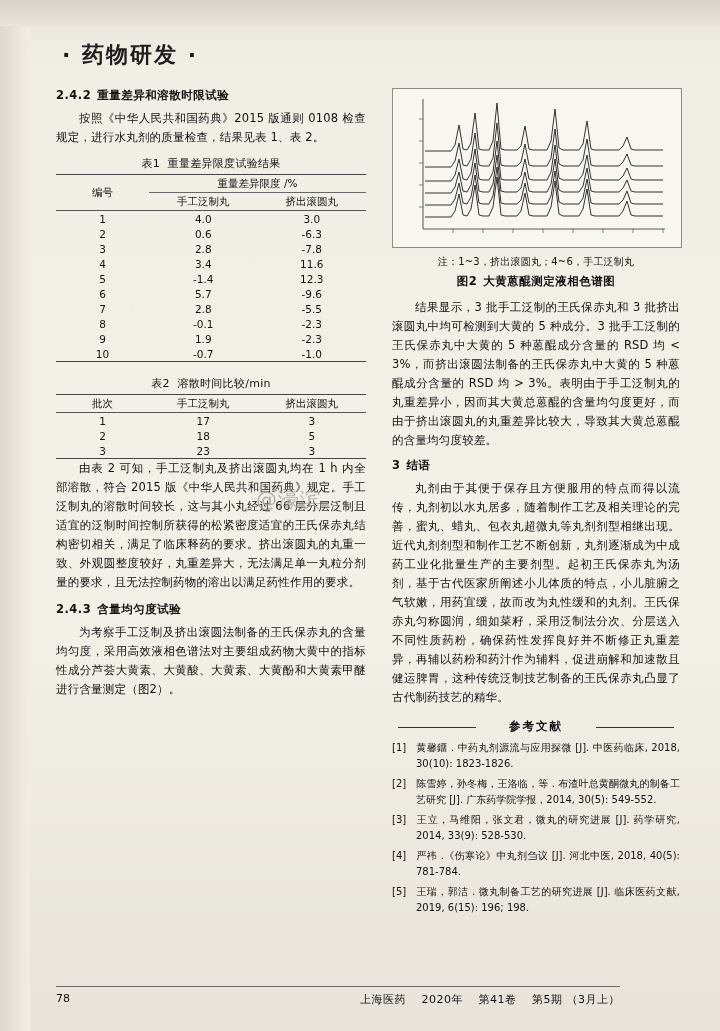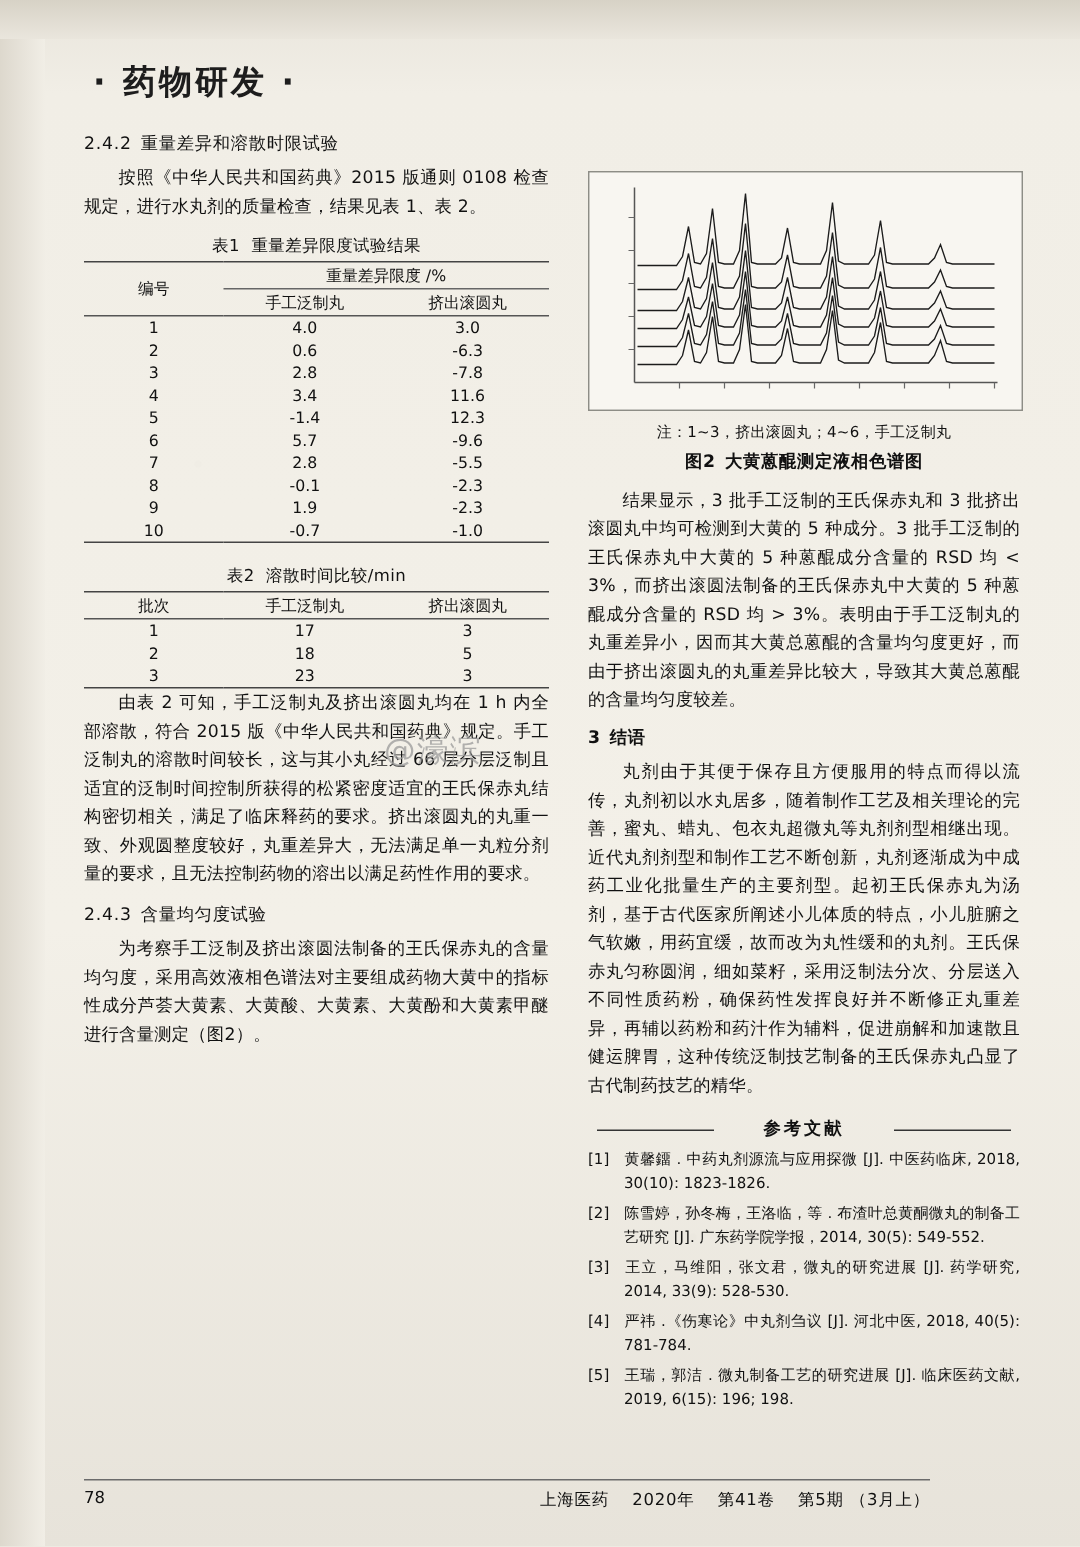--- a/index.html
+++ b/index.html
@@ -25,24 +25,24 @@
   }
   .content{position:absolute;left:0;top:0;width:660px;height:1031px;}
 
   .header-title{
     position:absolute;left:62px;top:40px;
     font-family:"DejaVu Sans","Liberation Sans",sans-serif;
     font-size:22px;font-weight:bold;color:#1d1d1d;letter-spacing:2px;
   }
 
   .col-left{position:absolute;left:56px;top:88px;width:310px;}
-  .col-right{position:absolute;left:392px;top:88px;width:288px;margin-top:26px;}
+  .col-right{position:absolute;left:392px;top:88px;width:288px;}
 
   .sec-head{
-    font-size:11.5px;color:#111;margin:0 0 6px 0;font-weight:normal;
+    font-size:11.5px;color:#111;margin:0 0 6px 0;font-weight:bold;
     letter-spacing:.5px;
   }
   .sec-head-num{margin-right:6px;}
   .para{
     font-size:11.5px;line-height:19px;color:#111;text-align:justify;
     text-justify:inter-ideograph;margin:0 0 7px 0;text-indent:23px;
     letter-spacing:.2px;
   }
 
   

